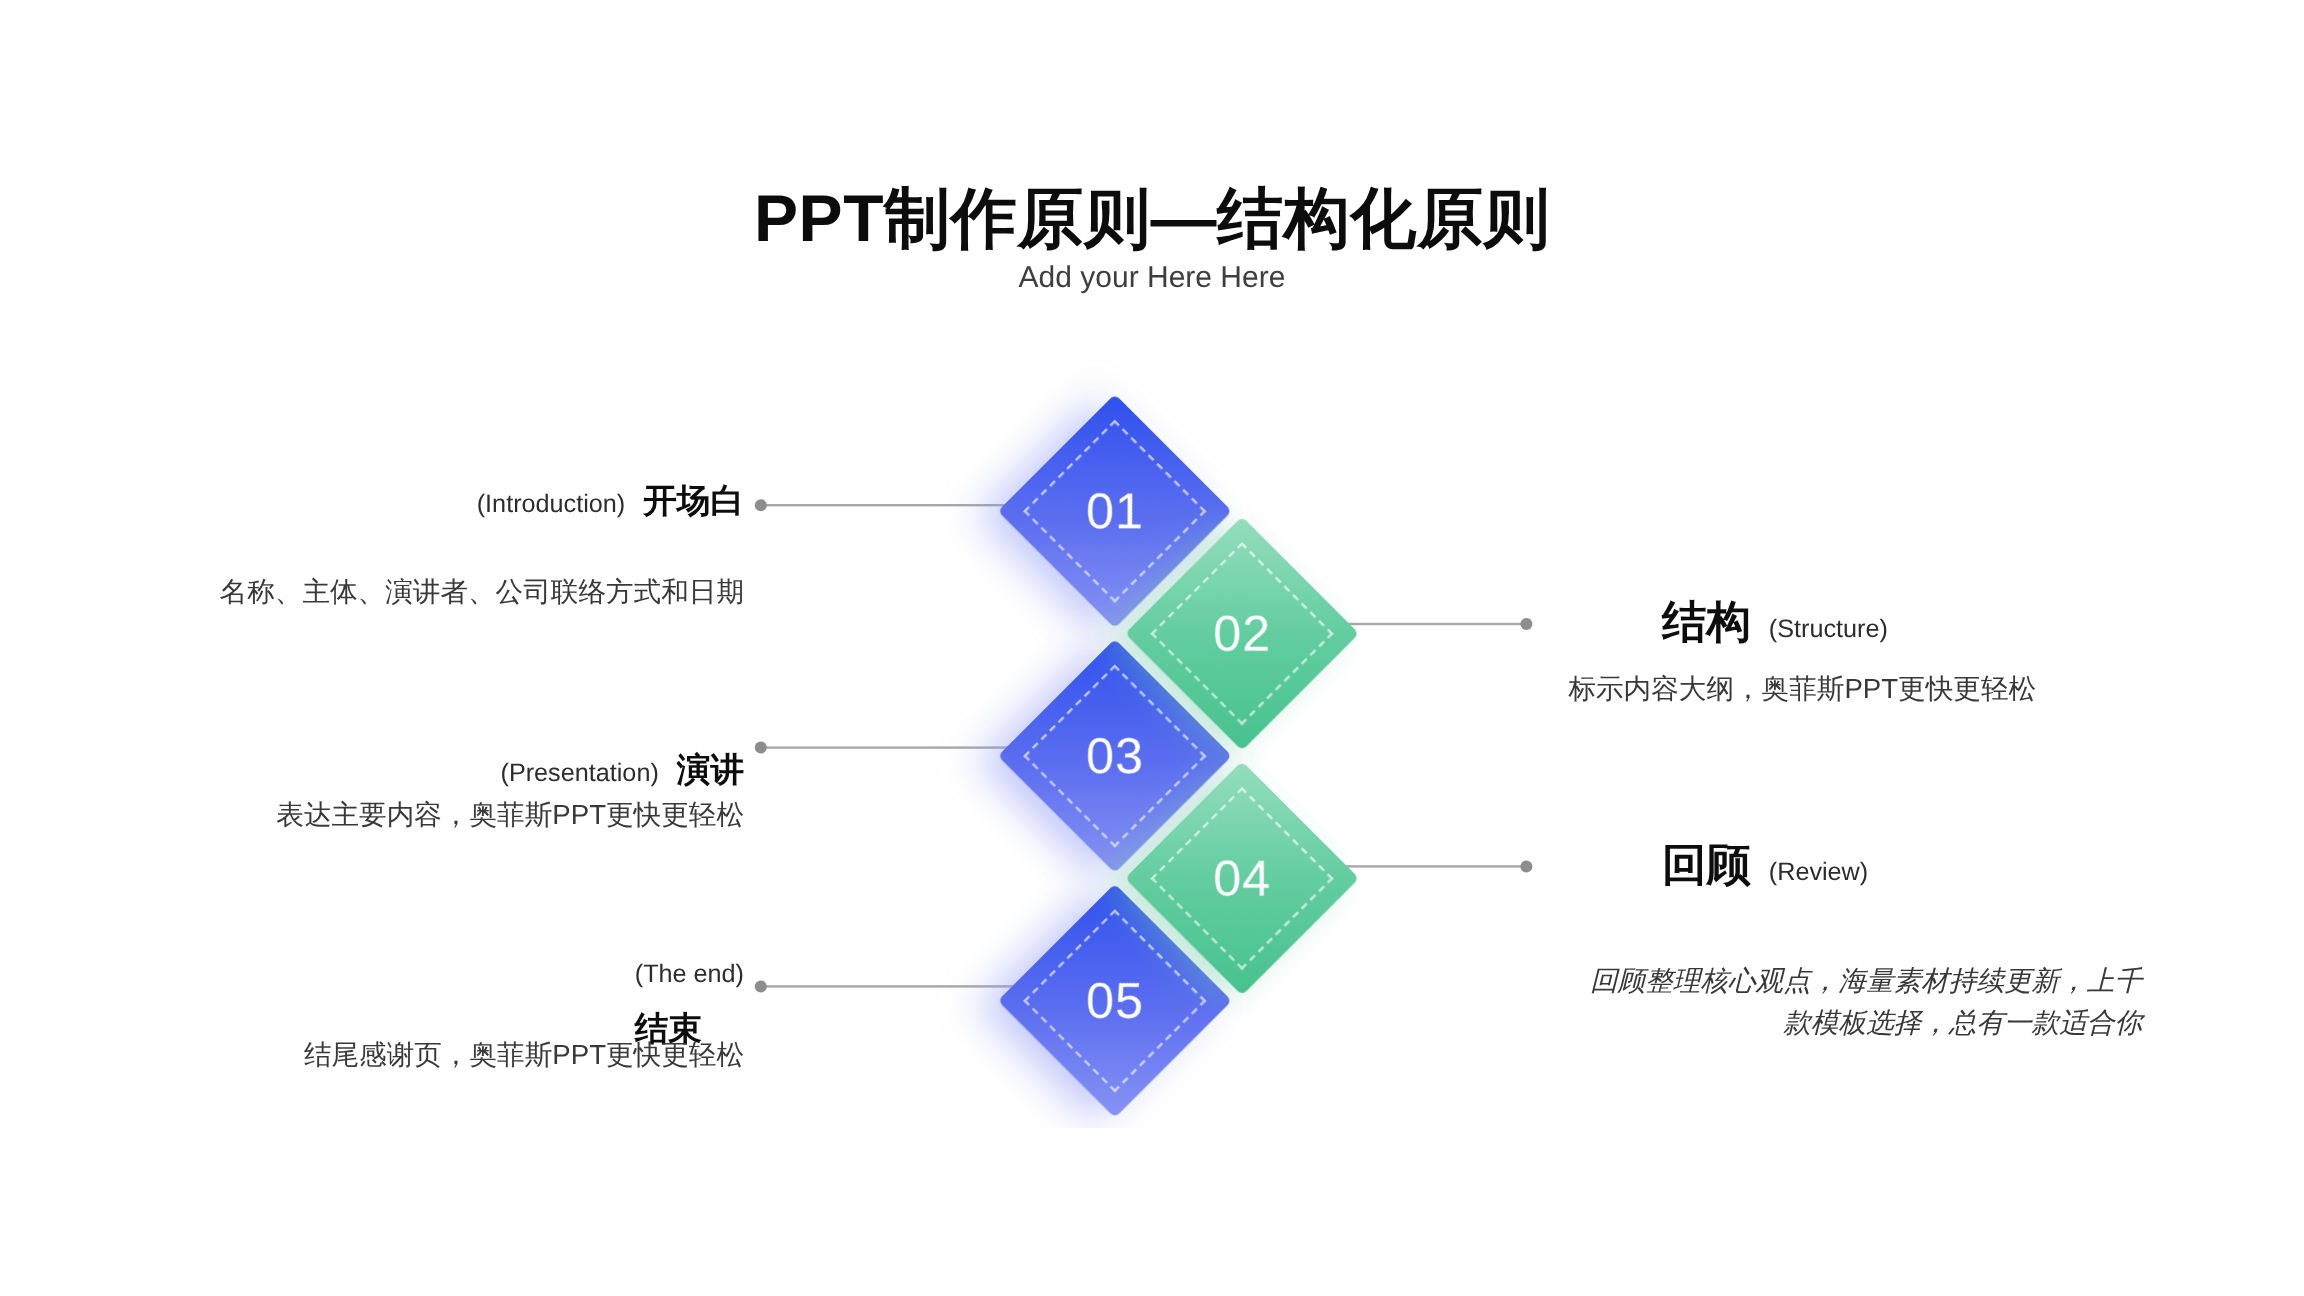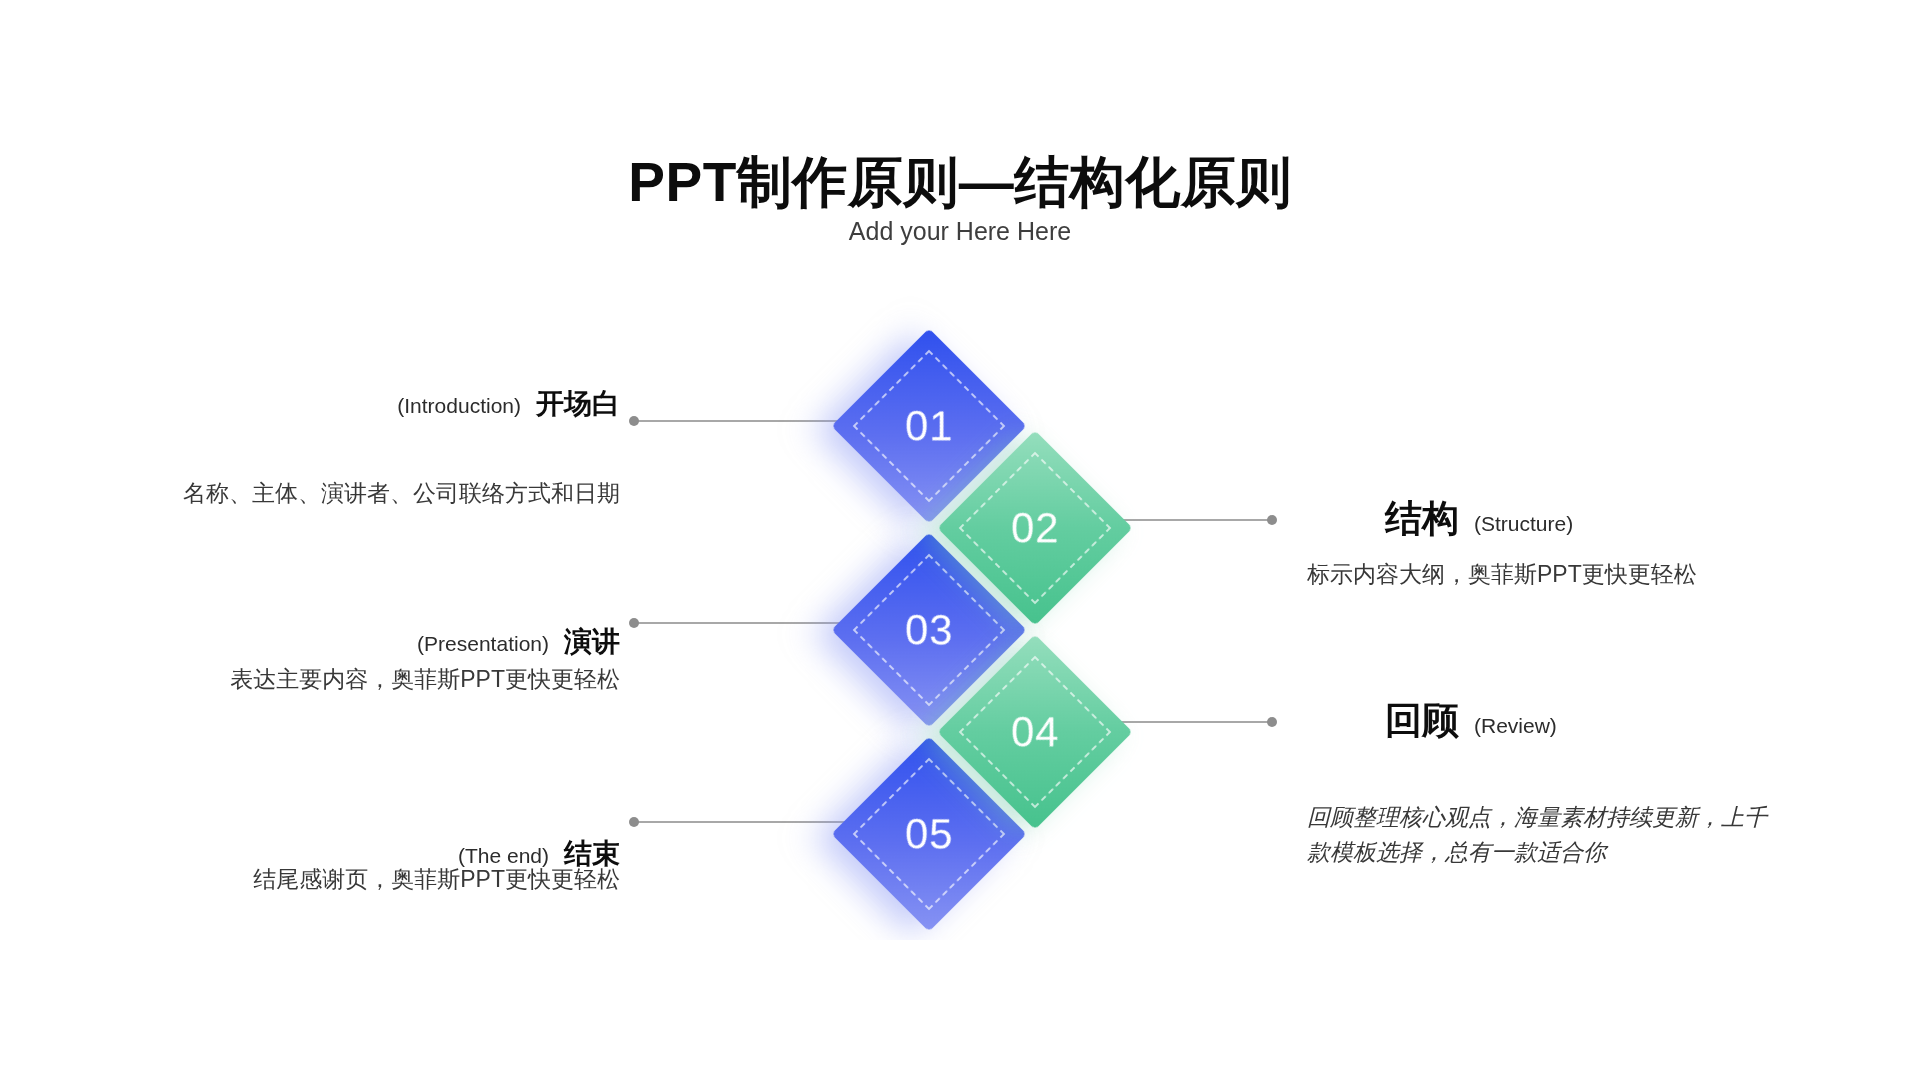--- a/index.html
+++ b/index.html
@@ -58,21 +58,21 @@
   .left  .heading { right:1300px; }
   .left  .heading .zh { font-size:28px; }
   .right .heading { left:1385px; }
   .right .heading .zh { font-size:37px; }
 
   .body-text {
     position:absolute; font-size:23px; color:#383838; line-height:35px;
     z-index:1;
   }
   .left .body-text { right:1300px; text-align:right; white-space:nowrap; }
-  .right .body-text { left:1307px; text-align:left; }
+  .right .body-text { left:1307px; text-align:right; }
   .body-wrap { width:478px; }
 </style>
 </head>
 <body>
 
 <div class="slide">
 
   <div class="title">PPT制作原则—结构化原则</div>
   <div class="subtitle">Add your Here Here</div>
 
@@ -101,37 +101,37 @@
     <span class="num">03</span>
   </div>
   <div class="diamond green" style="left:966px; top:663px;">
     <span class="num">04</span>
   </div>
   <div class="diamond blue" style="left:860px; top:765px;">
     <span class="num">05</span>
   </div>
 
   <div class="left">
-    <div class="heading" style="top:385px;">
+    <div class="heading" style="top:399px;">
       <span class="en">(Introduction)</span>
       <span class="zh">开场白</span>
     </div>
     <div class="body-text" style="top:476px;">名称、主体、演讲者、公司联络方式和日期</div>
   </div>
 
   <div class="left">
     <div class="heading" style="top:623px;">
       <span class="en">(Presentation)</span>
       <span class="zh">演讲</span>
     </div>
     <div class="body-text" style="top:662px;">表达主要内容，奥菲斯PPT更快更轻松</div>
   </div>
 
   <div class="left">
-    <div class="heading" style="top:835px;">
+    <div class="heading" style="top:800px;flex-direction:column;">
       <span class="en">(The end)</span>
       <span class="zh">结束</span>
     </div>
     <div class="body-text" style="top:862px;">结尾感谢页，奥菲斯PPT更快更轻松</div>
   </div>
 
   <div class="right">
     <div class="heading" style="top:494px;">
       <span class="zh">结构</span>
       <span class="en">(Structure)</span>

